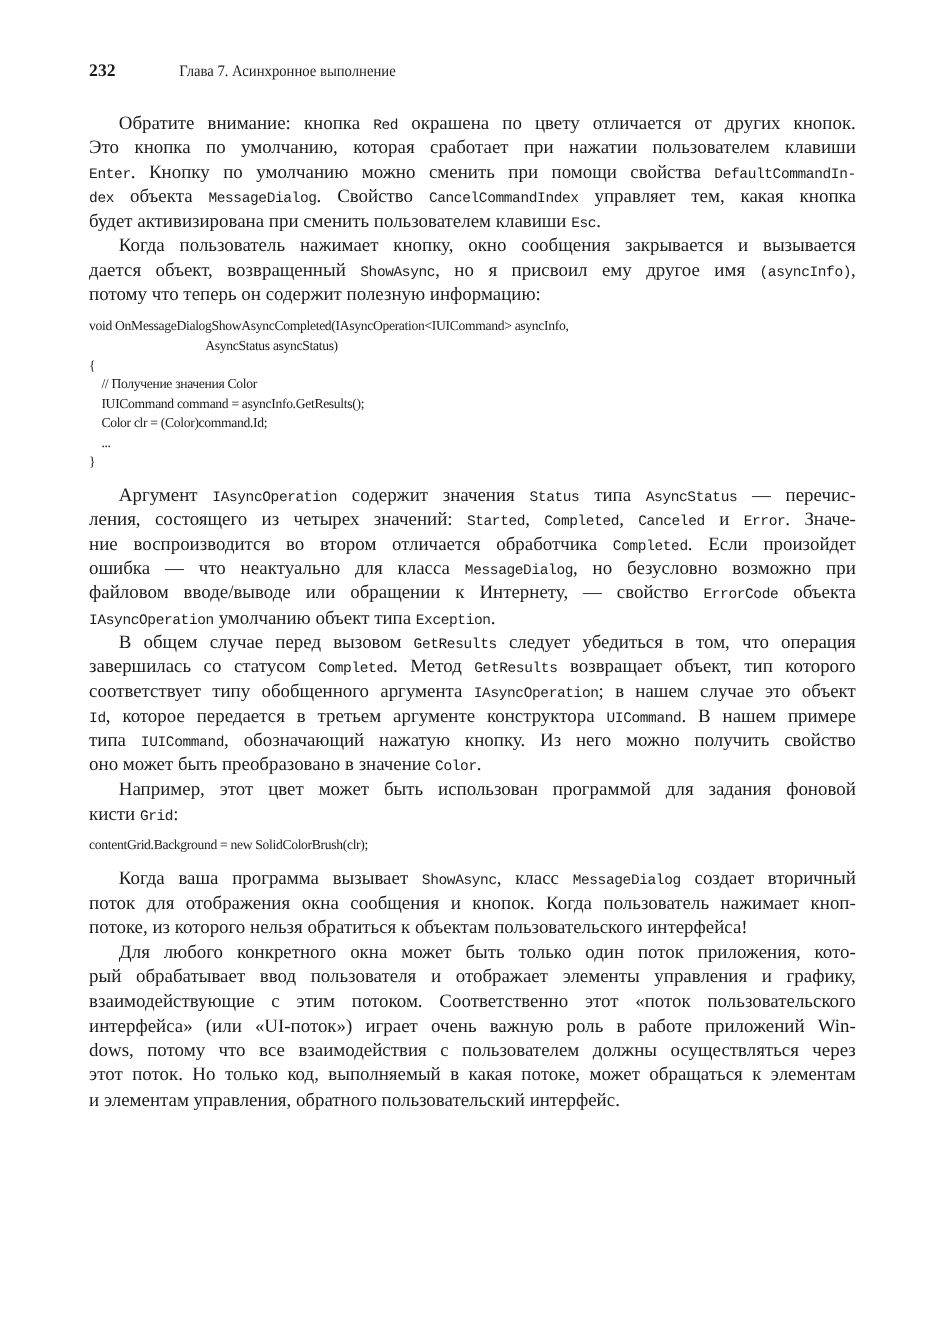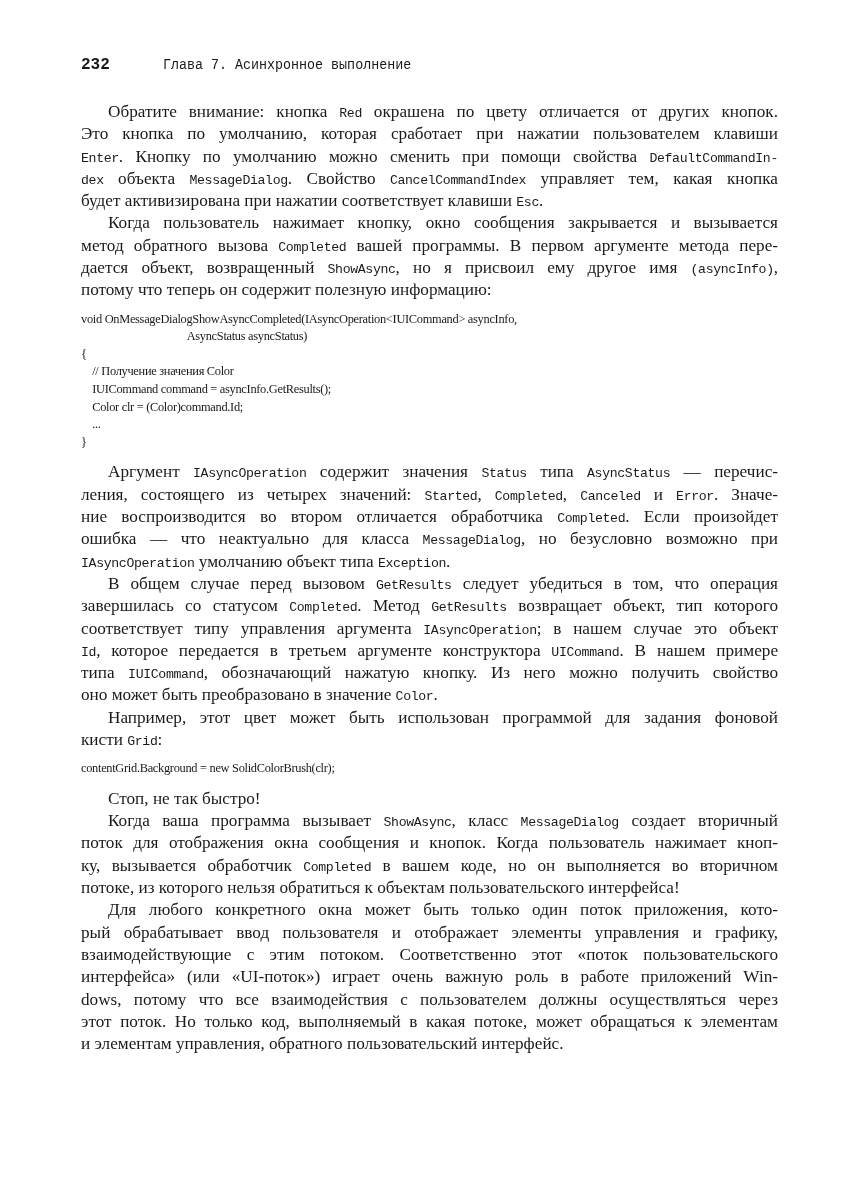--- a/index.html
+++ b/index.html
@@ -1,17 +1,17 @@
 <!DOCTYPE html>
 <html><head>
 <meta charset="utf-8">
 <style>
   html, body { margin: 0; padding: 0; background: #ffffff; }
   body { width: 849px; height: 1200px; position: relative; overflow: hidden; color: #1a1a1a; }
-  .header { position: absolute; top: 56px; left: 81px; right: 75px; height: 22px; font-family: Liberation Mono, monospace; }
+  .header { position: absolute; top: 56px; left: 81px; right: 75px; height: 22px; font-family: Liberation Serif, serif; }
   .page-num { position: absolute; left: 0; top: 0; font-weight: bold; font-size: 16px; }
   .running-head { position: absolute; left: 82px; top: 1px; font-size: 14.5px; transform: scaleX(0.92); transform-origin: left; }
   .body { position: absolute; top: 101px; left: 81px; width: 697px; }
   .line { font-family: "Liberation Serif", serif; font-size: 17.2px; height: 22.3px; line-height: 22.3px; white-space: nowrap; text-align: justify; text-align-last: justify; }
   .line.last { text-align-last: left; }
   .line.indent { padding-left: 27px; }
   .c { font-family: Liberation Mono, monospace; font-size: 13.2px; letter-spacing: -0.35px; }
   .code-block { font-family: Liberation Serif, serif; font-size: 12.4px; letter-spacing: -0.3px; white-space: pre; line-height: 17.6px; margin: 0; }
   .gap-before-code { height: 9px; }
   .gap-after-code { height: 10px; }
@@ -23,67 +23,63 @@
   <span class="page-num">232</span>
   <span class="running-head">Глава 7. Асинхронное выполнение</span>
 </div>
 
 <div class="body" id="body">
     <div>
       <div class="line indent"><span>Обратите внимание: кнопка </span><span class="c">Red</span><span> окрашена по цвету отличается от других кнопок.</span></div>
       <div class="line"><span>Это кнопка по умолчанию, которая сработает при нажатии пользователем клавиши</span></div>
       <div class="line"><span class="c">Enter</span><span>. Кнопку по умолчанию можно сменить при помощи свойства </span><span class="c">DefaultCommandIn-</span></div>
       <div class="line"><span class="c">dex</span><span> объекта </span><span class="c">MessageDialog</span><span>. Свойство </span><span class="c">CancelCommandIndex</span><span> управляет тем, какая кнопка</span></div>
-      <div class="line last"><span>будет активизирована при нажатии соответствует клавиши </span><span class="c">Esc</span><span>.</span></div>
+      <div class="line last"><span>будет активизирована при сменить пользователем клавиши </span><span class="c">Esc</span><span>.</span></div>
     </div>
     <div>
       <div class="line indent"><span>Когда пользователь нажимает кнопку, окно сообщения закрывается и вызывается</span></div>
-      <div class="line"><span>метод обратного вызова </span><span class="c">Completed</span><span> вашей программы. В первом аргументе метода пере-</span></div>
       <div class="line"><span>дается объект, возвращенный </span><span class="c">ShowAsync</span><span>, но я присвоил ему другое имя </span><span class="c">(asyncInfo)</span><span>,</span></div>
       <div class="line last"><span>потому что теперь он содержит полезную информацию:</span></div>
     </div>
     <div class="gap-before-code"></div>
     <pre class="code-block">void OnMessageDialogShowAsyncCompleted(IAsyncOperation&lt;IUICommand&gt; asyncInfo,
                                       AsyncStatus asyncStatus)
 {
     // Получение значения Color
     IUICommand command = asyncInfo.GetResults();
     Color clr = (Color)command.Id;
     ...
 }</pre>
     <div class="gap-after-code"></div>
     <div>
       <div class="line indent"><span>Аргумент </span><span class="c">IAsyncOperation</span><span> содержит значения </span><span class="c">Status</span><span> типа </span><span class="c">AsyncStatus</span><span> — перечис-</span></div>
       <div class="line"><span>ления, состоящего из четырех значений: </span><span class="c">Started</span><span>, </span><span class="c">Completed</span><span>, </span><span class="c">Canceled</span><span> и </span><span class="c">Error</span><span>. Значе-</span></div>
       <div class="line"><span>ние воспроизводится во втором отличается обработчика </span><span class="c">Completed</span><span>. Если произойдет</span></div>
       <div class="line"><span>ошибка — что неактуально для класса </span><span class="c">MessageDialog</span><span>, но безусловно возможно при</span></div>
+      <div class="line"><span>файловом вводе/выводе или обращении к Интернету, — свойство </span><span class="c">ErrorCode</span><span> объекта</span></div>
       <div class="line last"><span class="c">IAsyncOperation</span><span> умолчанию объект типа </span><span class="c">Exception</span><span>.</span></div>
     </div>
     <div>
       <div class="line indent"><span>В общем случае перед вызовом </span><span class="c">GetResults</span><span> следует убедиться в том, что операция</span></div>
       <div class="line"><span>завершилась со статусом </span><span class="c">Completed</span><span>. Метод </span><span class="c">GetResults</span><span> возвращает объект, тип которого</span></div>
-      <div class="line"><span>соответствует типу управления аргумента </span><span class="c">IAsyncOperation</span><span>; в нашем случае это объект</span></div>
+      <div class="line"><span>соответствует типу обобщенного аргумента </span><span class="c">IAsyncOperation</span><span>; в нашем случае это объект</span></div>
       <div class="line"><span class="c">Id</span><span>, которое передается в третьем аргументе конструктора </span><span class="c">UICommand</span><span>. В нашем примере</span></div>
       <div class="line"><span>типа </span><span class="c">IUICommand</span><span>, обозначающий нажатую кнопку. Из него можно получить свойство</span></div>
       <div class="line last"><span>оно может быть преобразовано в значение </span><span class="c">Color</span><span>.</span></div>
     </div>
     <div>
       <div class="line indent"><span>Например, этот цвет может быть использован программой для задания фоновой</span></div>
       <div class="line last"><span>кисти </span><span class="c">Grid</span><span>:</span></div>
     </div>
     <div class="gap-before-code"></div>
     <pre class="code-block">contentGrid.Background = new SolidColorBrush(clr);</pre>
     <div class="gap-after-code"></div>
     <div>
-      <div class="line indent last"><span>Стоп, не так быстро!</span></div>
-    </div>
-    <div>
       <div class="line indent"><span>Когда ваша программа вызывает </span><span class="c">ShowAsync</span><span>, класс </span><span class="c">MessageDialog</span><span> создает вторичный</span></div>
       <div class="line"><span>поток для отображения окна сообщения и кнопок. Когда пользователь нажимает кноп-</span></div>
-      <div class="line"><span>ку, вызывается обработчик </span><span class="c">Completed</span><span> в вашем коде, но он выполняется во вторичном</span></div>
       <div class="line last"><span>потоке, из которого нельзя обратиться к объектам пользовательского интерфейса!</span></div>
     </div>
     <div>
       <div class="line indent"><span>Для любого конкретного окна может быть только один поток приложения, кото-</span></div>
       <div class="line"><span>рый обрабатывает ввод пользователя и отображает элементы управления и графику,</span></div>
       <div class="line"><span>взаимодействующие с этим потоком. Соответственно этот «поток пользовательского</span></div>
       <div class="line"><span>интерфейса» (или «UI-поток») играет очень важную роль в работе приложений Win-</span></div>
       <div class="line"><span>dows, потому что все взаимодействия с пользователем должны осуществляться через</span></div>
       <div class="line"><span>этот поток. Но только код, выполняемый в какая потоке, может обращаться к элементам</span></div>
       <div class="line last"><span>и элементам управления, обратного пользовательский интерфейс.</span></div>

